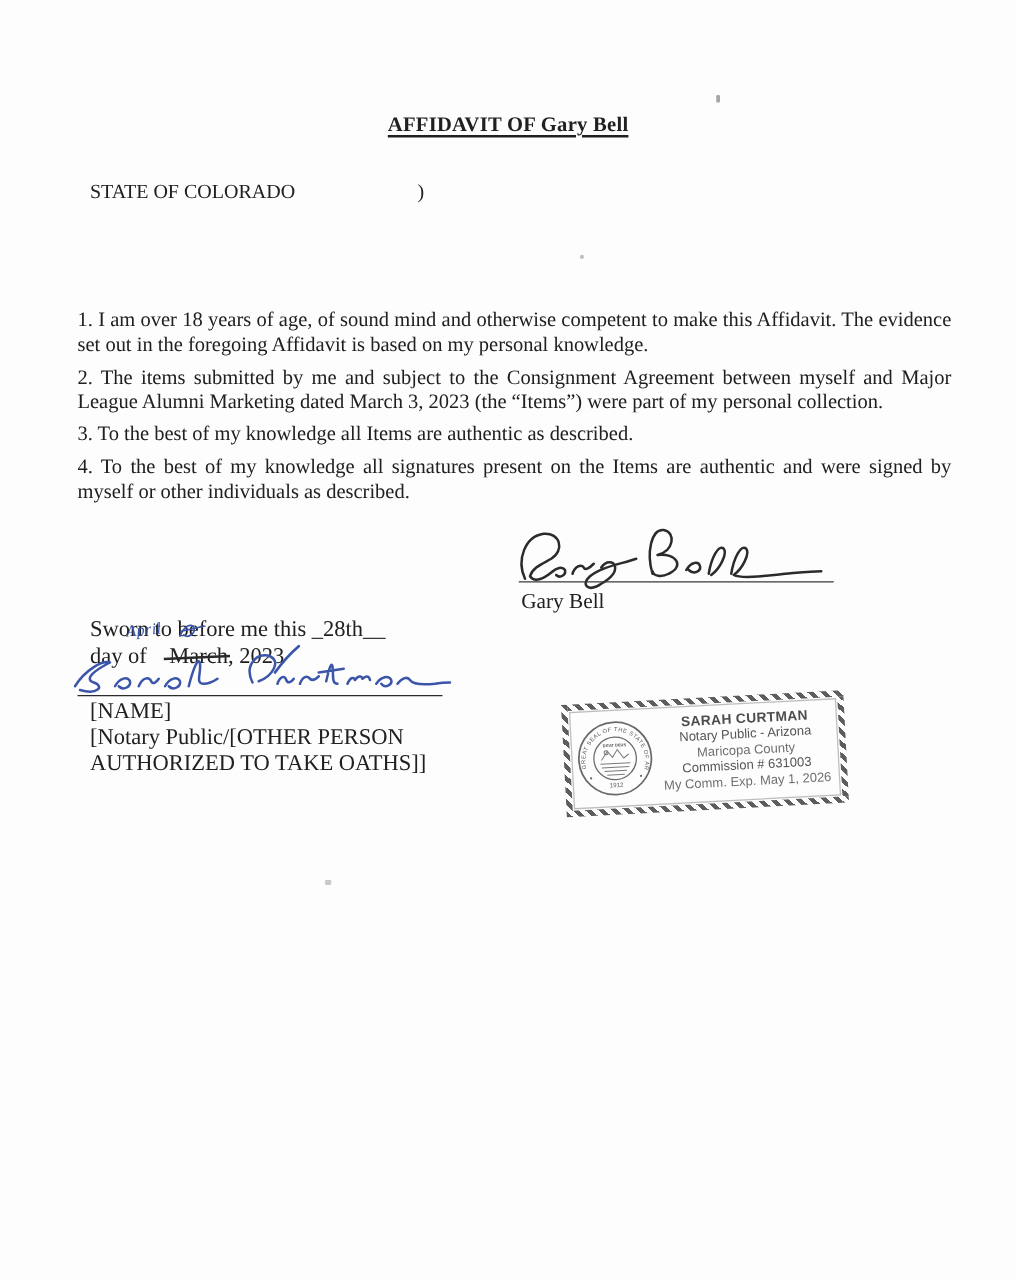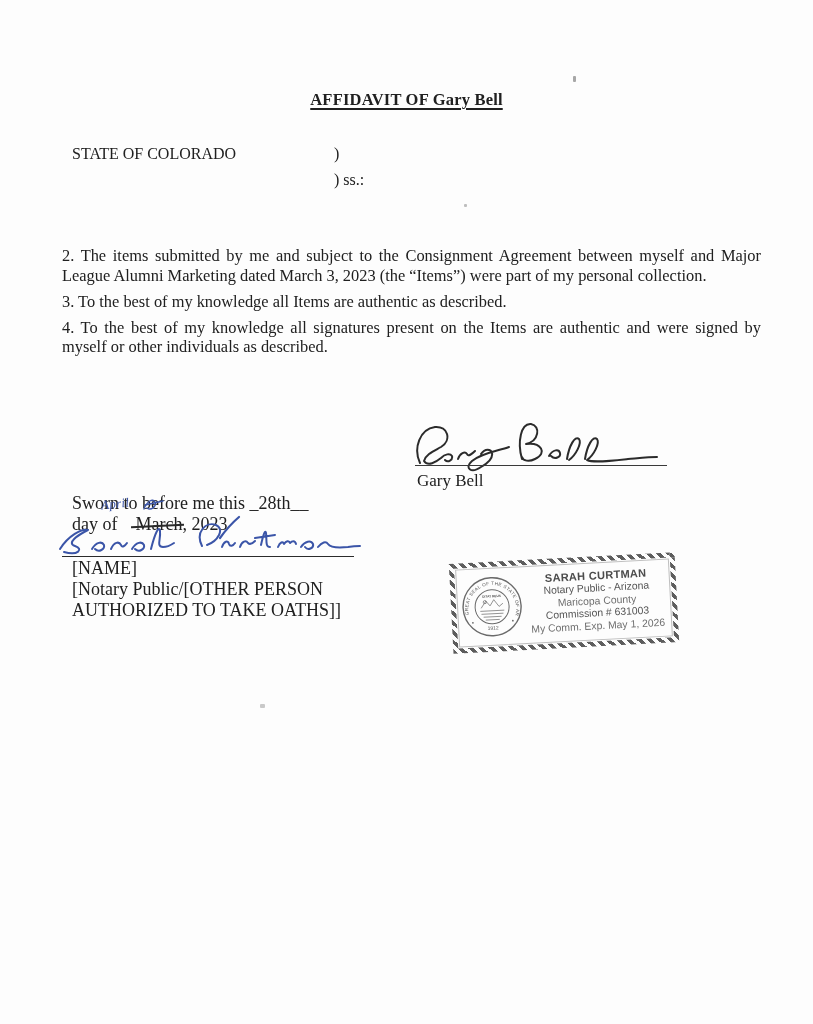--- a/index.html
+++ b/index.html
@@ -86,27 +86,24 @@
 
   <div class="abs" id="doc-title">
     <span>AFFIDAVIT OF Gary Bell</span>
   </div>
 
   <div class="abs" id="venue">
     <div class="venue-row">
       <span class="venue-label">STATE OF COLORADO</span>
       <span>)</span>
     </div>
-    <div class="venue-row">
-      <span class="venue-label"></span>
-      <span>) ss.:</span>
-    </div>
   </div>
 
   <div class="abs" id="body-text">
+    <p>1. I am over 18 years of age, of sound mind and otherwise competent to make this Affidavit. The evidence set out in the foregoing Affidavit is based on my personal knowledge.</p>
     <p>2. The items submitted by me and subject to the Consignment Agreement between myself and Major League Alumni Marketing dated March 3, 2023 (the “Items”) were part of my personal collection.</p>
     <p>3. To the best of my knowledge all Items are authentic as described.</p>
     <p>4. To the best of my knowledge all signatures present on the Items are authentic and were signed by myself or other individuals as described.</p>
   </div>
 
   <div class="abs" id="gary-sig">
     <svg width="258" height="56" viewBox="0 0 258 56">
       <g fill="none" stroke="#2b2b2b" stroke-width="2" stroke-linecap="round" stroke-linejoin="round">
         <path d="M10,43 C3,28 10,9 25,7 C38,6 42,20 31,27 C24,31 16,34 14,41 C18,47 26,42 31,38 C35,34 40,33 42,36 C43,40 38,43 35,40 M48,39 C50,33 55,31 57,34 C58,37 62,34 65,31 M71,34 C75,28 81,29 82,33 C83,38 78,43 71,47 C61,54 54,48 62,41 C72,33 88,31 99,27"></path>
         <path d="M112,39 C107,22 111,3 121,4 C131,6 129,21 116,24 C131,22 138,33 125,39 C119,42 113,41 112,37"></path>

